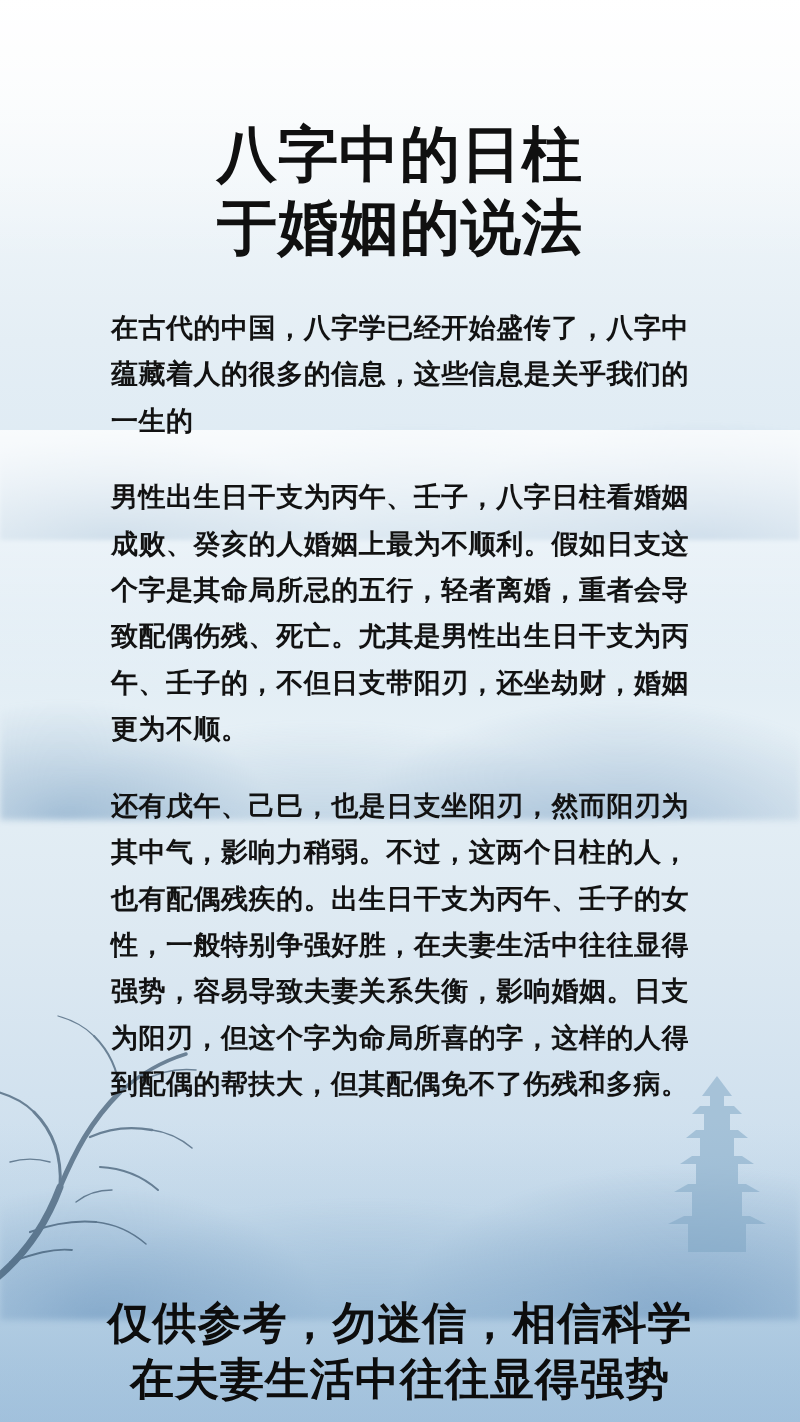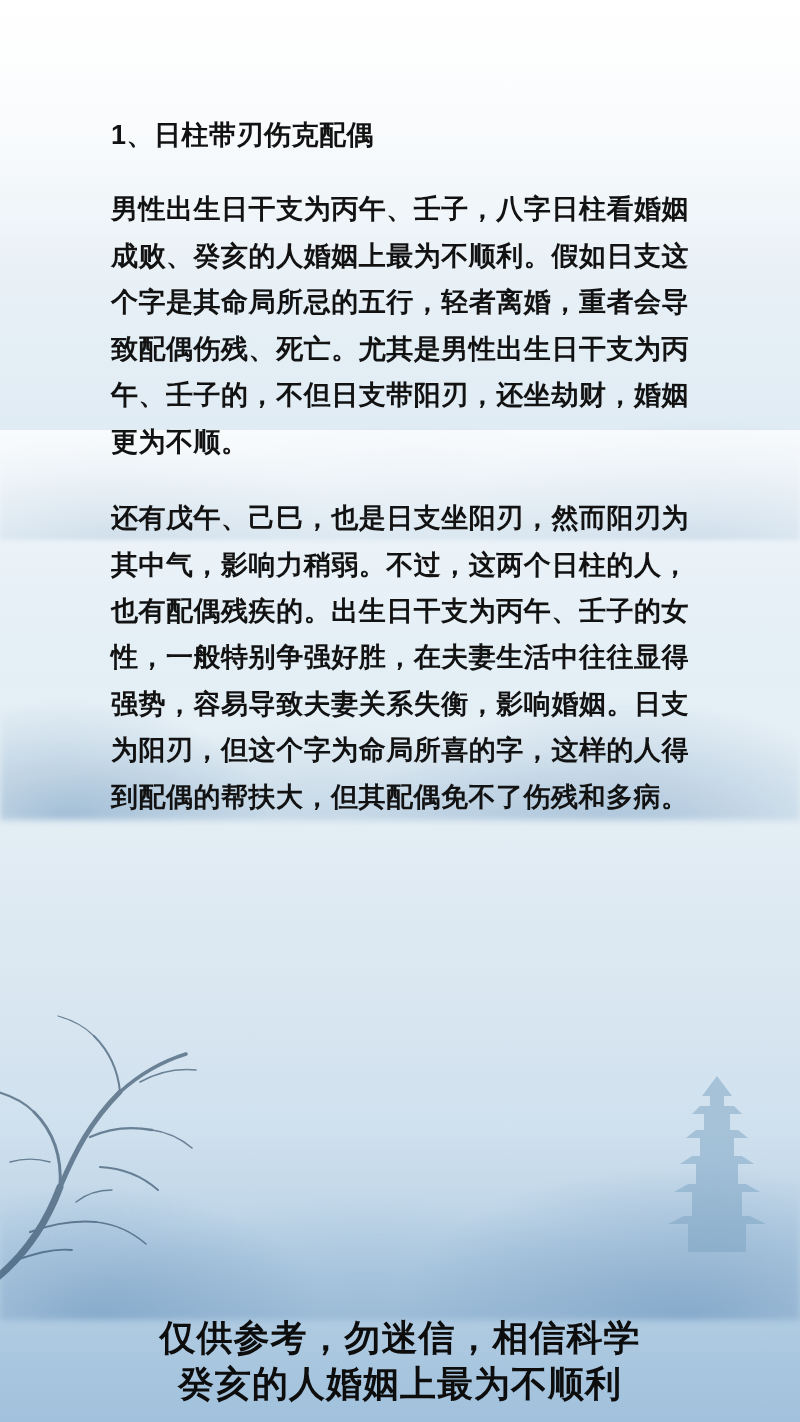--- a/index.html
+++ b/index.html
@@ -129,21 +129,21 @@
   .para.tight { margin-bottom: 28px; }
 
   .footer {
     position: absolute;
     left: 0; right: 0;
     bottom: 16px;
     z-index: 6;
     text-align: center;
   }
   .footer-line {
-    font-size: 36px;
+    font-size: 44px;
     line-height: 1.26;
     font-weight: 700;
     color: #0d0d0d;
     letter-spacing: 1px;
   }
 </style>
 </head>
 <body>
 
 <div class="poster">
@@ -188,27 +188,29 @@
       <rect x="34" y="92" width="42" height="22"></rect>
       <path d="M12,120 L98,120 L84,112 L26,112 Z"></path>
       <rect x="30" y="120" width="50" height="26"></rect>
       <path d="M6,152 L104,152 L88,144 L22,144 Z"></path>
       <rect x="26" y="152" width="58" height="28"></rect>
     </g>
   </svg>
 
   <div class="content">
 
+    <h1 class="title">八字中的日柱
+于婚姻的说法</h1>
 
     <div class="body-col">
-      <p class="para tight">1、日柱带刃伤克配偶</p>
+      <p class="para">在古代的中国，八字学已经开始盛传了，八字中蕴藏着人的很多的信息，这些信息是关乎我们的一生的</p>
       <p class="para">男性出生日干支为丙午、壬子，八字日柱看婚姻成败、癸亥的人婚姻上最为不顺利。假如日支这个字是其命局所忌的五行，轻者离婚，重者会导致配偶伤残、死亡。尤其是男性出生日干支为丙午、壬子的，不但日支带阳刃，还坐劫财，婚姻更为不顺。</p>
       <p class="para">还有戊午、己巳，也是日支坐阳刃，然而阳刃为其中气，影响力稍弱。不过，这两个日柱的人，也有配偶残疾的。出生日干支为丙午、壬子的女性，一般特别争强好胜，在夫妻生活中往往显得强势，容易导致夫妻关系失衡，影响婚姻。日支为阳刃，但这个字为命局所喜的字，这样的人得到配偶的帮扶大，但其配偶免不了伤残和多病。</p>
     </div>
 
   </div>
 
   <div class="footer">
     <div class="footer-line">仅供参考，勿迷信，相信科学</div>
-    <div class="footer-line">癸亥的人婚姻上最为不顺利</div>
+    <div class="footer-line">在夫妻生活中往往显得强势</div>
   </div>
 
 </div>
 
 </body></html>

